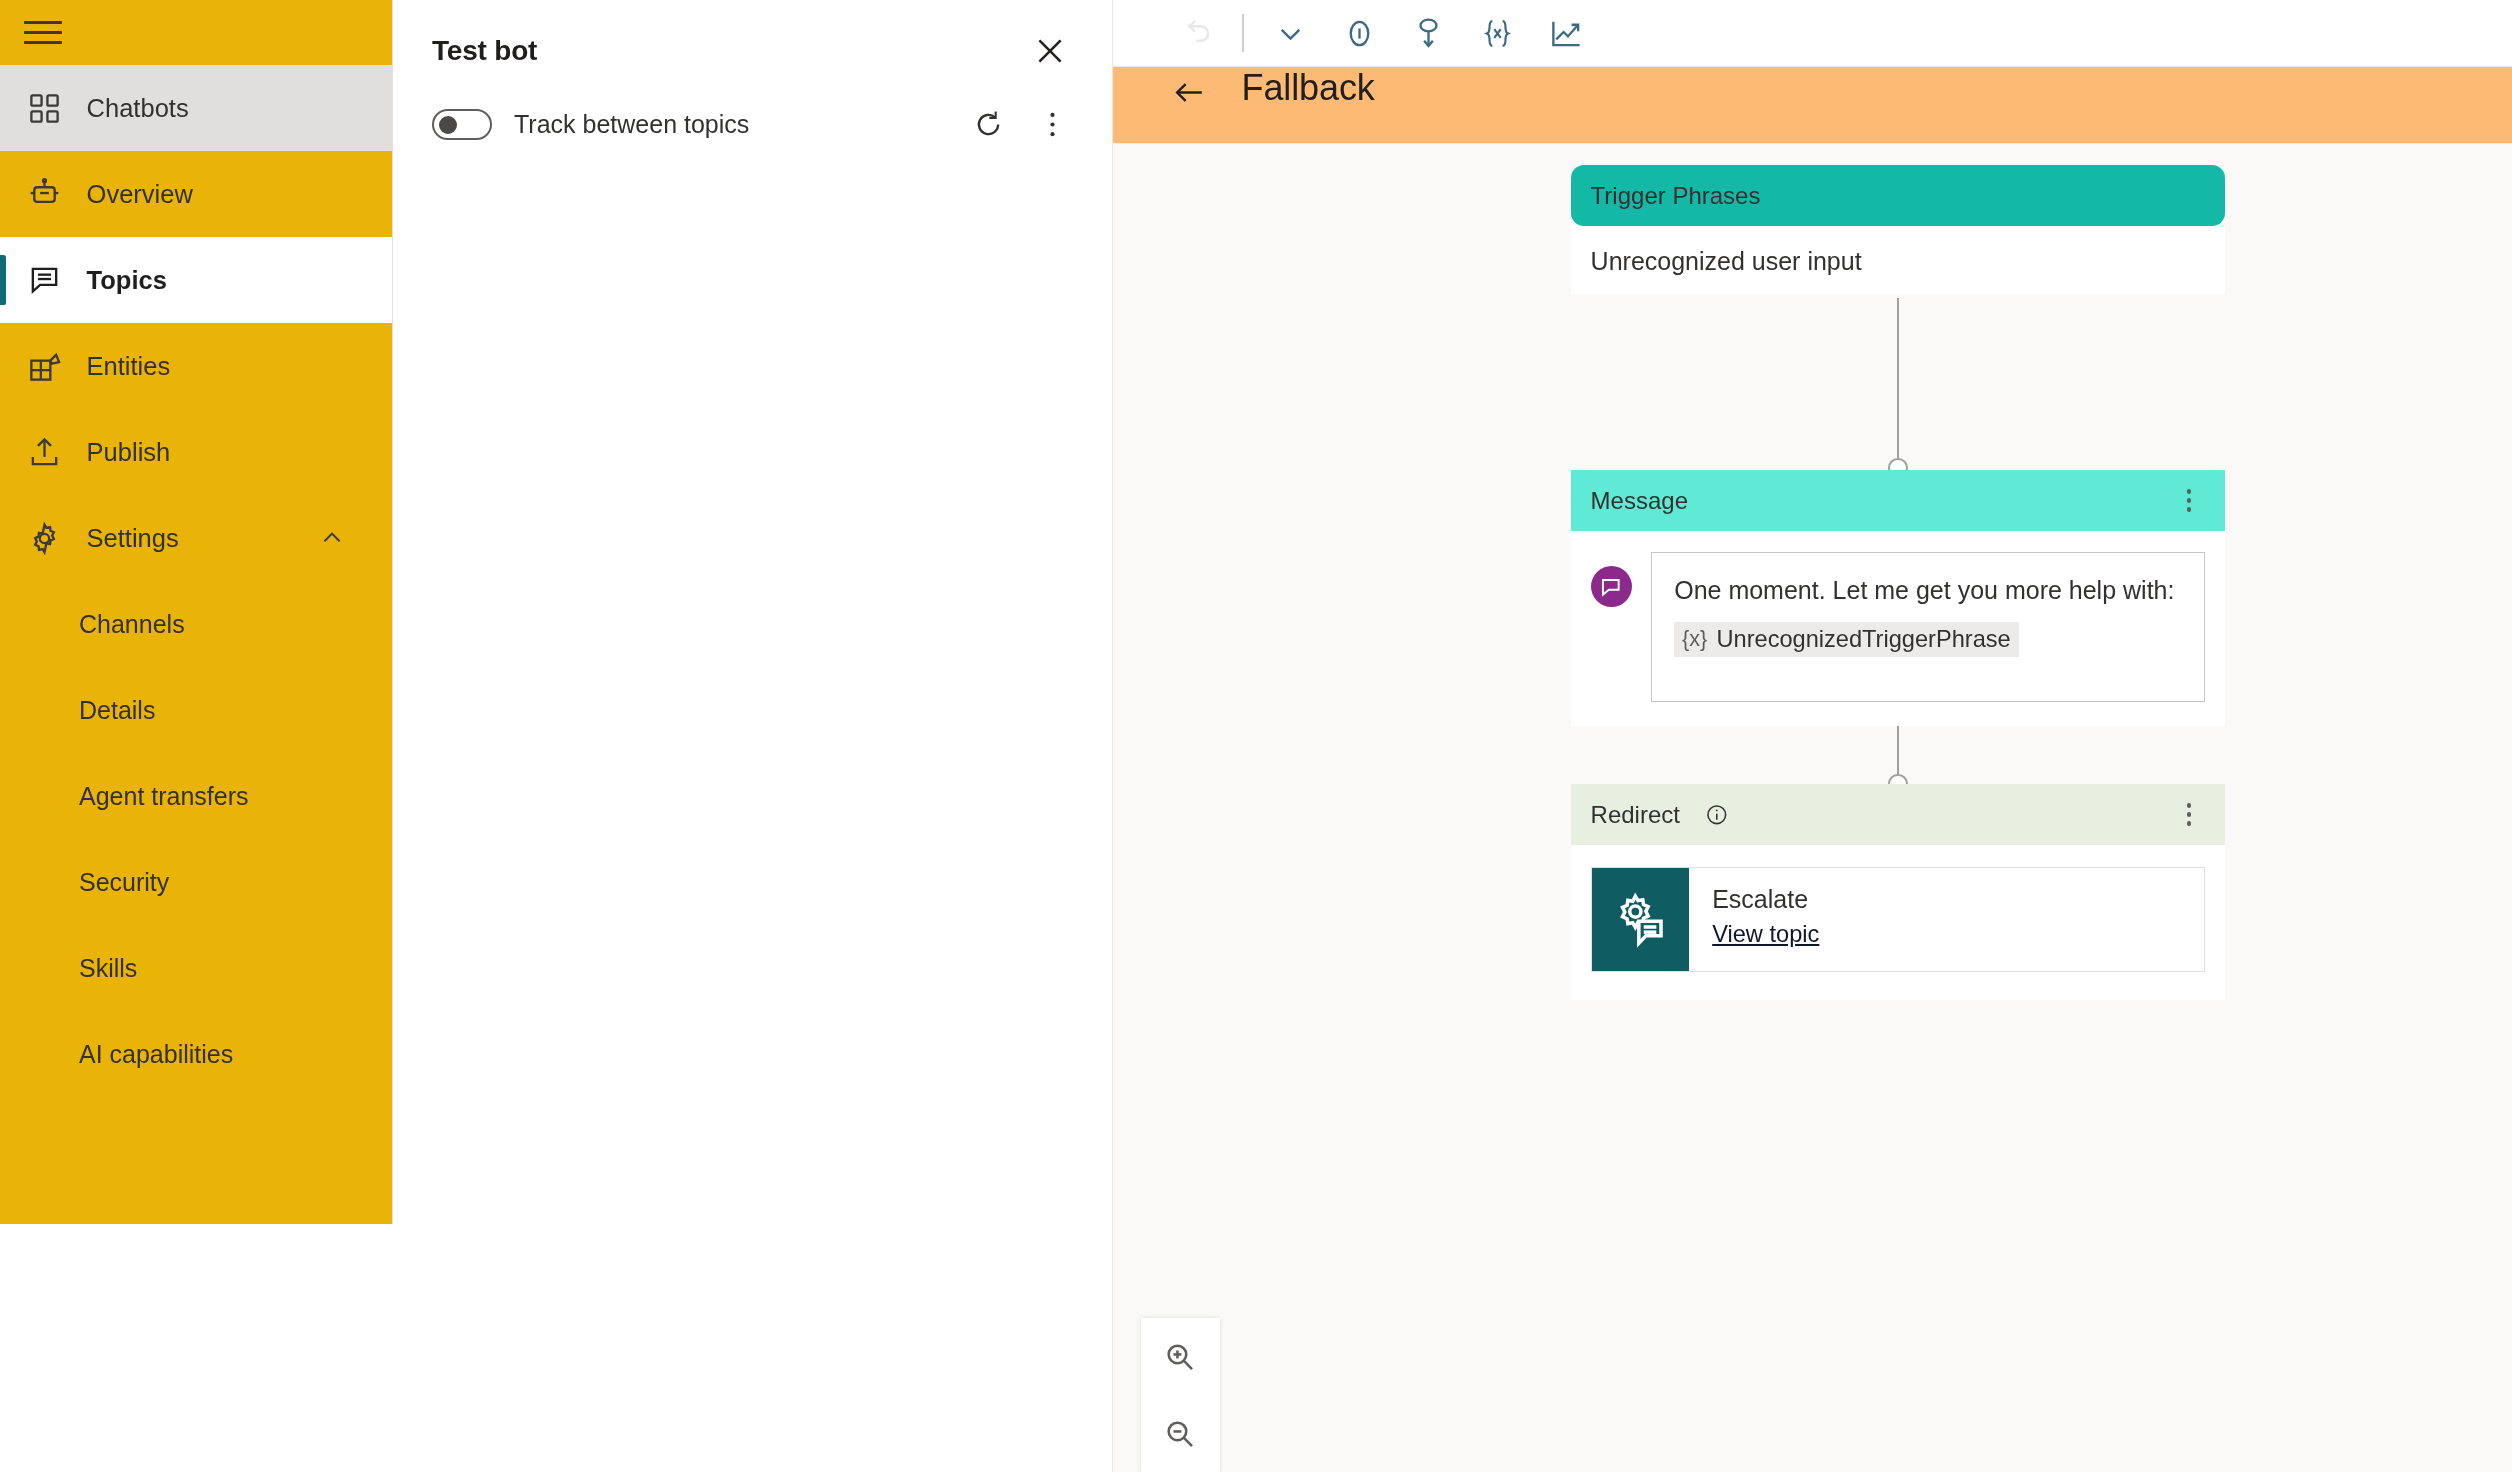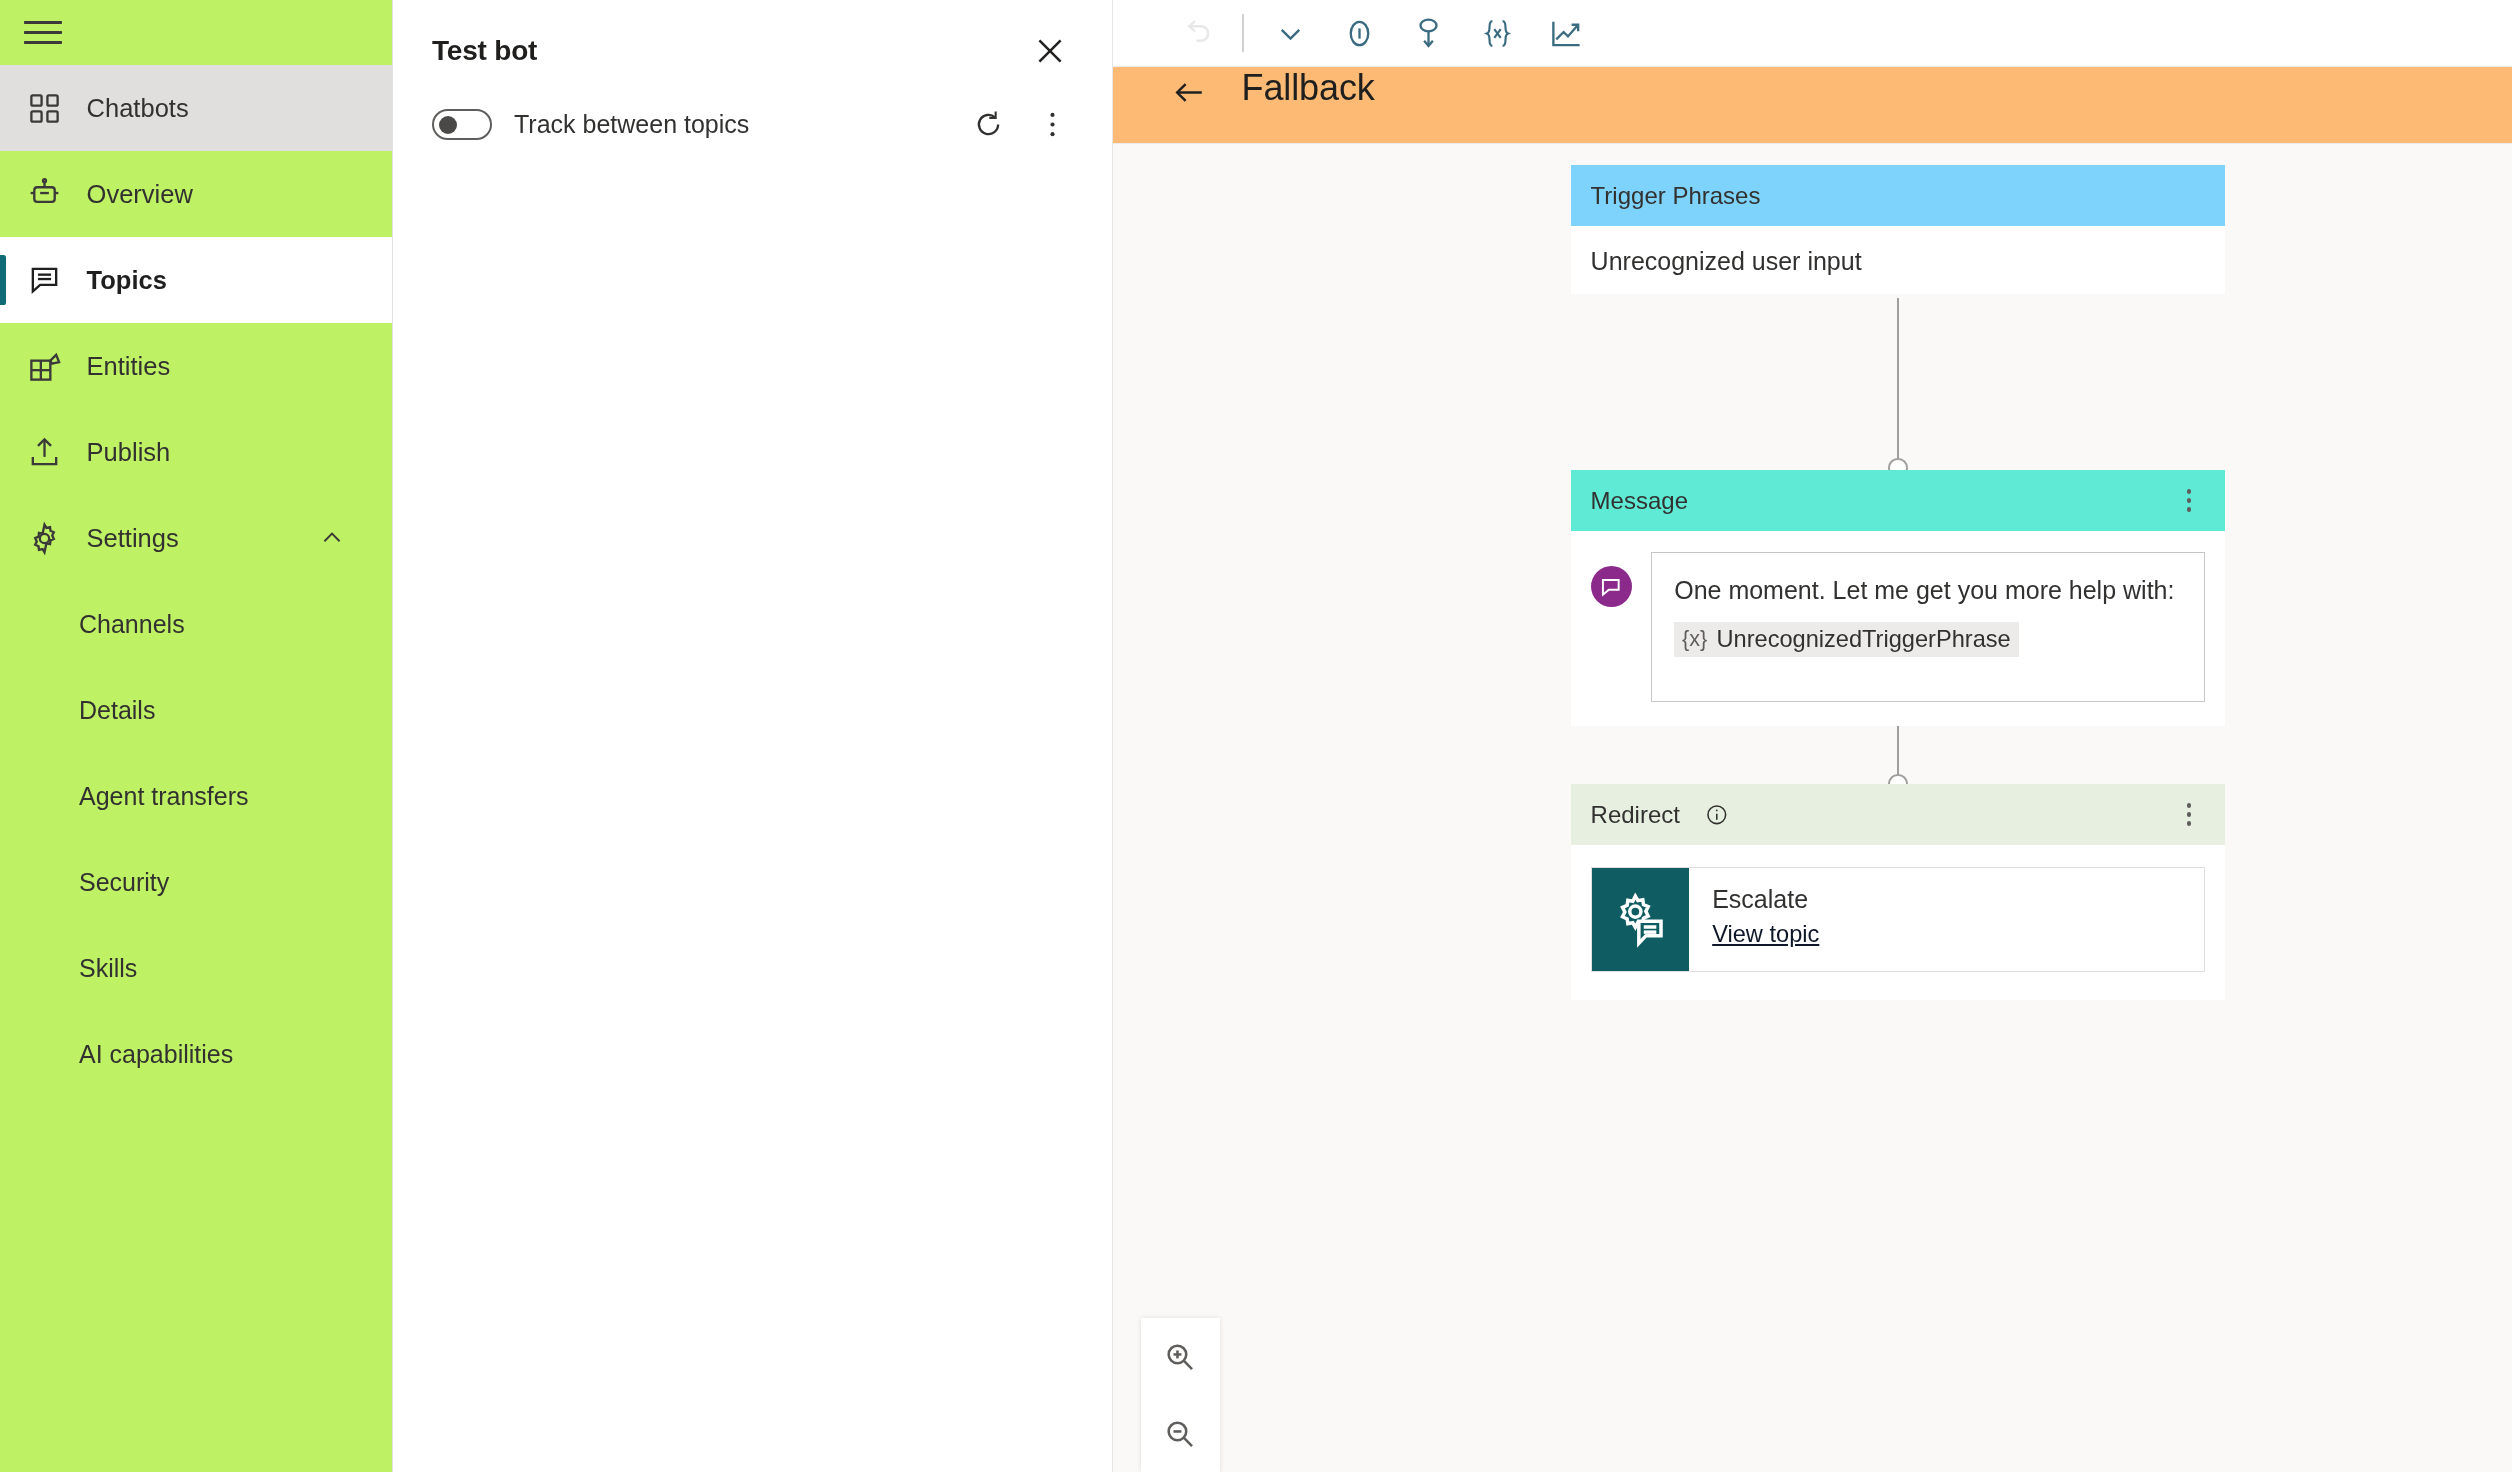--- a/index.html
+++ b/index.html
@@ -7,22 +7,22 @@
   html, body {
     width: 2512px; height: 1472px;
     font-family: "Liberation Sans", sans-serif;
     background: #ffffff;
     overflow: hidden;
   }
   .app { position: relative; width: 2512px; height: 1472px; display: flex; }
 
   
   .sidebar {
-    width: 393px; height: 1472px;
-    background: #bef264;
+    width: 393px; height: 1224px;
+    background: #eab308;
     border-right: 1.3px solid #E3E1DF;
     flex: 0 0 393px;
     position: relative;
   }
   .hamburger-row {
     height: 65px; display: flex; align-items: center; padding-left: 23.6px;
   }
   .hamburger { width: 38px; height: 27.5px; display: flex; flex-direction: column; justify-content: center; gap: 6.5px; cursor: pointer; }
   .hamburger span { display: block; height: 3.3px; background: #3B3A39; border-radius: 0.7px; }
 
@@ -132,21 +132,21 @@
   }
   .node-hdr .hdr-info { margin-left: 11.8px; width: 25px; height: 25px; display:flex; align-items:center; justify-content:center; }
   .node-hdr .hdr-info svg { width: 23.6px; height: 23.6px; }
   .node-hdr .ellipsis {
     margin-left: auto; width: 33px; height: 38px; display: flex; flex-direction: column;
     align-items: center; justify-content: center; gap: 4.6px; cursor: pointer;
   }
   .node-hdr .ellipsis i { width: 4.6px; height: 4.6px; border-radius: 50%; background: #605E5C; display: block; }
   .node-body { background: #FFFFFF; padding: 0 19.6px; }
 
-  .trigger-hdr { background: #7dd3fc; }
+  .trigger-hdr { background: #14b8a6; border-radius: 13px; }
   .trigger-body { height: 68px; display: flex; align-items: center; font-size: 25px; color: #323130; padding-top: 3.9px; }
 
   .msg-hdr { background: #5eead4; gap: 16px; }
   .msg-body { padding: 21px 19.6px 23.6px 19.6px; display: flex; align-items: flex-start; }
   .msg-avatar {
     width: 41px; height: 41px; border-radius: 50%; background: #8B2A8B;
     display: flex; align-items: center; justify-content: center; flex: 0 0 41px; margin-top: 14.4px;
   }
   .msg-avatar svg { width: 23.6px; height: 23.6px; }
   .msg-bubble {

